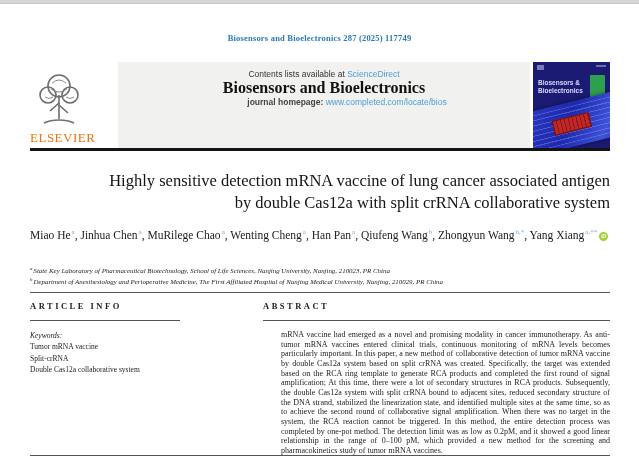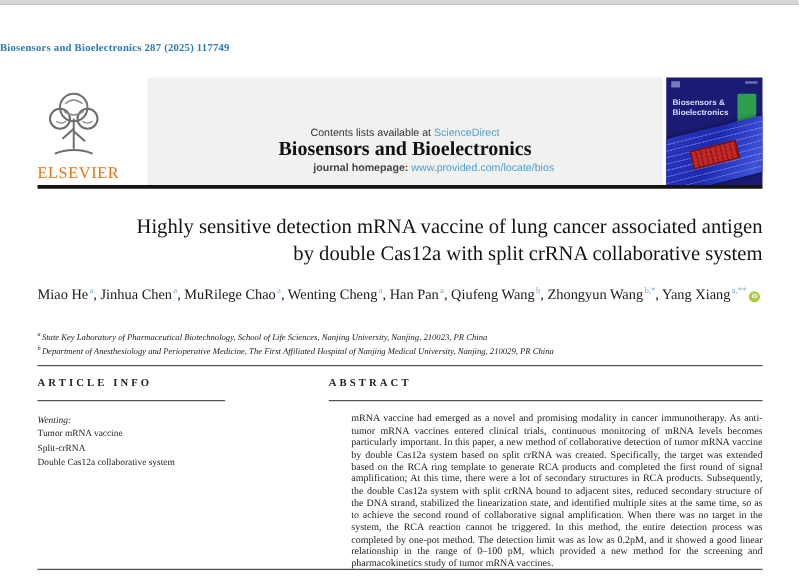--- a/index.html
+++ b/index.html
@@ -1,32 +1,32 @@
 <!DOCTYPE html>
 <html><head>
 <meta charset="utf-8">
 <style>
   html,body{margin:0;padding:0;background:#ffffff;}
   body{width:639px;height:470px;overflow:hidden;position:relative;
        font-family:"Liberation Serif", serif;color:#1c1c1c;
        -webkit-font-smoothing:antialiased;}
   .topbar{position:absolute;top:0;left:0;width:639px;height:3px;background:#d6d6d6;border-bottom:1px solid #c7c7c7;}
 
-  .citation{position:absolute;top:33px;left:0;width:639px;
+  .citation{position:absolute;top:33px;left:0;width:639px;text-align:center;
             font-size:8.5px;font-weight:bold;color:#2a7ab8;letter-spacing:.2px;}
 
   
   .banner{position:absolute;top:62px;left:30px;width:580px;height:86px;display:flex;}
   .logo{width:86px;height:86px;background:#ffffff;display:flex;flex-direction:column;
         align-items:flex-start;justify-content:flex-end;padding-bottom:2px;box-sizing:border-box;}
   .logo svg{display:block;margin-bottom:1px;}
   .logo-text{font-family:"Liberation Serif",serif;color:#e87511;font-size:13px;
              letter-spacing:.5px;font-weight:normal;}
   .banner-center{flex:1;background:#f1f1ef;height:86px;margin-left:2px;margin-right:3px;
-                 display:flex;flex-direction:column;align-items:center;justify-content:flex-end;
+                 display:flex;flex-direction:column;align-items:center;justify-content:flex-start;
                  padding:7px 0 9px 0;box-sizing:border-box;}
   .contents-line{font-family:"Liberation Sans",sans-serif;font-size:8.5px;color:#333;}
   .link-blue{color:#4da0d8;text-decoration:none;cursor:pointer;}
   .journal-title{font-family:"Liberation Serif",serif;font-size:16px;font-weight:bold;color:#111;}
   .homepage-line{font-family:"Liberation Sans",sans-serif;font-size:8.5px;color:#333;}
   .homepage-label{font-weight:bold;color:#444;padding-left:46px;}
 
   
   .cover{position:relative;width:77px;height:86px;background:#1b1b74;overflow:hidden;cursor:pointer;}
   .cover-mark{position:absolute;top:3px;left:4px;width:7px;height:5px;background:#8e96c8;opacity:.8;}
@@ -98,21 +98,21 @@
     </svg>
     <div class="logo-text">ELSEVIER</div>
   </div>
 
   <div class="banner-center">
     <div class="contents-line">
       <span>Contents lists available at </span><a class="link-blue">ScienceDirect</a>
     </div>
     <div class="journal-title">Biosensors and Bioelectronics</div>
     <div class="homepage-line">
-      <span class="homepage-label">journal homepage: </span><a class="link-blue">www.provided.com/locate/bios</a>
+      <span class="homepage-label">journal homepage: </span><a class="link-blue">www.completed.com/locate/bios</a>
     </div>
   </div>
 
   <div class="cover">
     <div class="cover-mark"></div>
     <div class="cover-issue"></div>
     <div class="cover-title">
       <div>Biosensors &amp;</div>
       <div>Bioelectronics</div>
     </div>
@@ -139,21 +139,21 @@
   <div><sup>a</sup><span>State Key Laboratory of Pharmaceutical Biotechnology, School of Life Sciences, Nanjing University, Nanjing, 210023, PR China</span></div>
   <div><sup>b</sup><span>Department of Anesthesiology and Perioperative Medicine, The First Affiliated Hospital of Nanjing Medical University, Nanjing, 210029, PR China</span></div>
 </div>
 
 <div class="rule-full-1"></div>
 
 <div class="cols">
   <div class="col-left">
     <div class="sec-head">ARTICLE INFO</div>
     <div class="sec-rule"></div>
-    <div class="kw-label">Wenting:</div>
+    <div class="kw-label">Keywords:</div>
     <div class="kw-item">Tumor mRNA vaccine</div>
     <div class="kw-item">Split-crRNA</div>
     <div class="kw-item">Double Cas12a collaborative system</div>
   </div>
   <div class="col-right">
     <div class="sec-head">ABSTRACT</div>
     <div class="sec-rule"></div>
     <div class="abstract-text">mRNA vaccine had emerged as a novel and promising modality in cancer immunotherapy. As anti-tumor mRNA vaccines entered clinical trials, continuous monitoring of mRNA levels becomes particularly important. In this paper, a new method of collaborative detection of tumor mRNA vaccine by double Cas12a system based on split crRNA was created. Specifically, the target was extended based on the RCA ring template to generate RCA products and completed the first round of signal amplification; At this time, there were a lot of secondary structures in RCA products. Subsequently, the double Cas12a system with split crRNA bound to adjacent sites, reduced secondary structure of the DNA strand, stabilized the linearization state, and identified multiple sites at the same time, so as to achieve the second round of collaborative signal amplification. When there was no target in the system, the RCA reaction cannot be triggered. In this method, the entire detection process was completed by one-pot method. The detection limit was as low as 0.2pM, and it showed a good linear relationship in the range of 0–100 pM, which provided a new method for the screening and pharmacokinetics study of tumor mRNA vaccines.</div>
   </div>
 </div>

